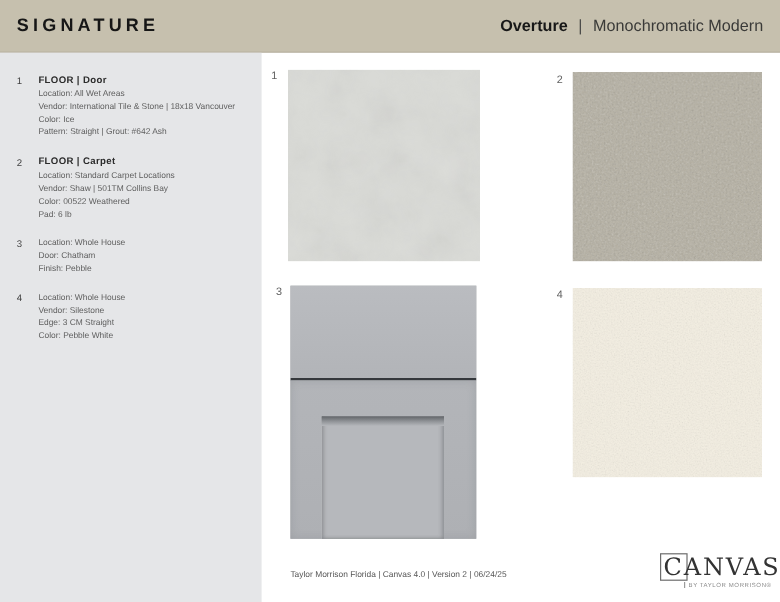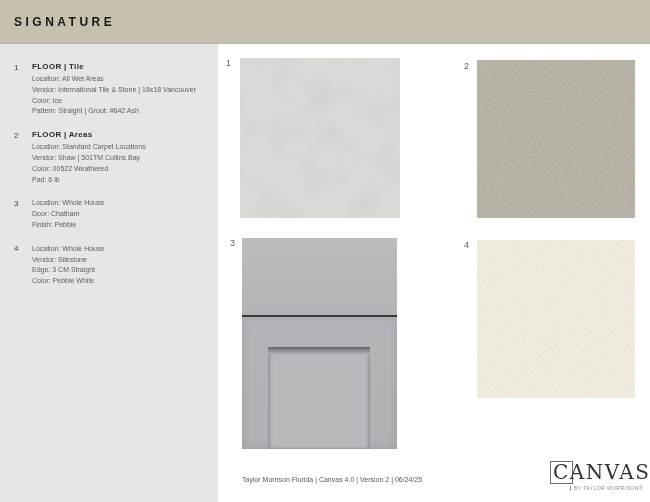--- a/index.html
+++ b/index.html
@@ -9,21 +9,21 @@
     -webkit-font-smoothing:antialiased;
   }
 
   
   .topbar {
     position:absolute; left:0; top:0; width:650px; height:44px;
     background:#c6c0ae; box-sizing:border-box;
     display:flex; align-items:center; justify-content:space-between;
     padding:0 14px; border-bottom:1px solid rgba(0,0,0,0.07);
   }
-  .brand { font-size:12px; font-weight:700; letter-spacing:3.5px; color:#161616; }
+  .brand { font-size:15px; font-weight:700; letter-spacing:3.5px; color:#161616; }
   .style-title { font-size:13.5px; color:#30302e; white-space:nowrap; }
   .style-title .collection { font-weight:700; color:#181818; }
   .style-title .sep { margin:0 5px; color:#4c4c4a; font-weight:400; }
   .style-title .style-name { font-weight:400; color:#3a3a38; }
 
   
   .sidebar {
     position:absolute; left:0; top:44px; width:218px; height:458px;
     background:#e5e6e8; box-sizing:border-box; padding:18px 4px 0 14px;
   }
@@ -84,39 +84,44 @@
   .logo-tag { text-align:right; font-size:5px; letter-spacing:0.5px; color:#8a8a8a; margin-top:1px; white-space:nowrap; }
   .tag-tick { display:inline-block; width:1px; height:5px; background:#9a9a9a; margin-right:3px; vertical-align:middle; }
 </style>
 </head>
 <body>
 
 <div class="page">
 
   <header class="topbar">
     <div class="brand">SIGNATURE</div>
+    <div class="style-title">
+      <span class="collection">Overture</span>
+      <span class="sep">|</span>
+      <span class="style-name">Monochromatic Modern</span>
+    </div>
   </header>
 
   <aside class="sidebar">
 
     <div class="spec-item">
       <span class="spec-num">1</span>
       <div class="spec-body">
-        <div class="spec-title">FLOOR | Tile</div>
+        <div class="spec-title">FLOOR | Door</div>
         <div class="spec-line">Location: All Wet Areas</div>
         <div class="spec-line">Vendor: International Tile &amp; Stone | 18x18 Vancouver</div>
         <div class="spec-line">Color: Ice</div>
         <div class="spec-line">Pattern: Straight | Grout: #642 Ash</div>
       </div>
     </div>
 
     <div class="spec-item">
       <span class="spec-num">2</span>
       <div class="spec-body">
-        <div class="spec-title">FLOOR | Areas</div>
+        <div class="spec-title">FLOOR | Carpet</div>
         <div class="spec-line">Location: Standard Carpet Locations</div>
         <div class="spec-line">Vendor: Shaw | 501TM Collins Bay</div>
         <div class="spec-line">Color: 00522 Weathered</div>
         <div class="spec-line">Pad: 6 lb</div>
       </div>
     </div>
 
     <div class="spec-item">
       <span class="spec-num">3</span>
       <div class="spec-body">

